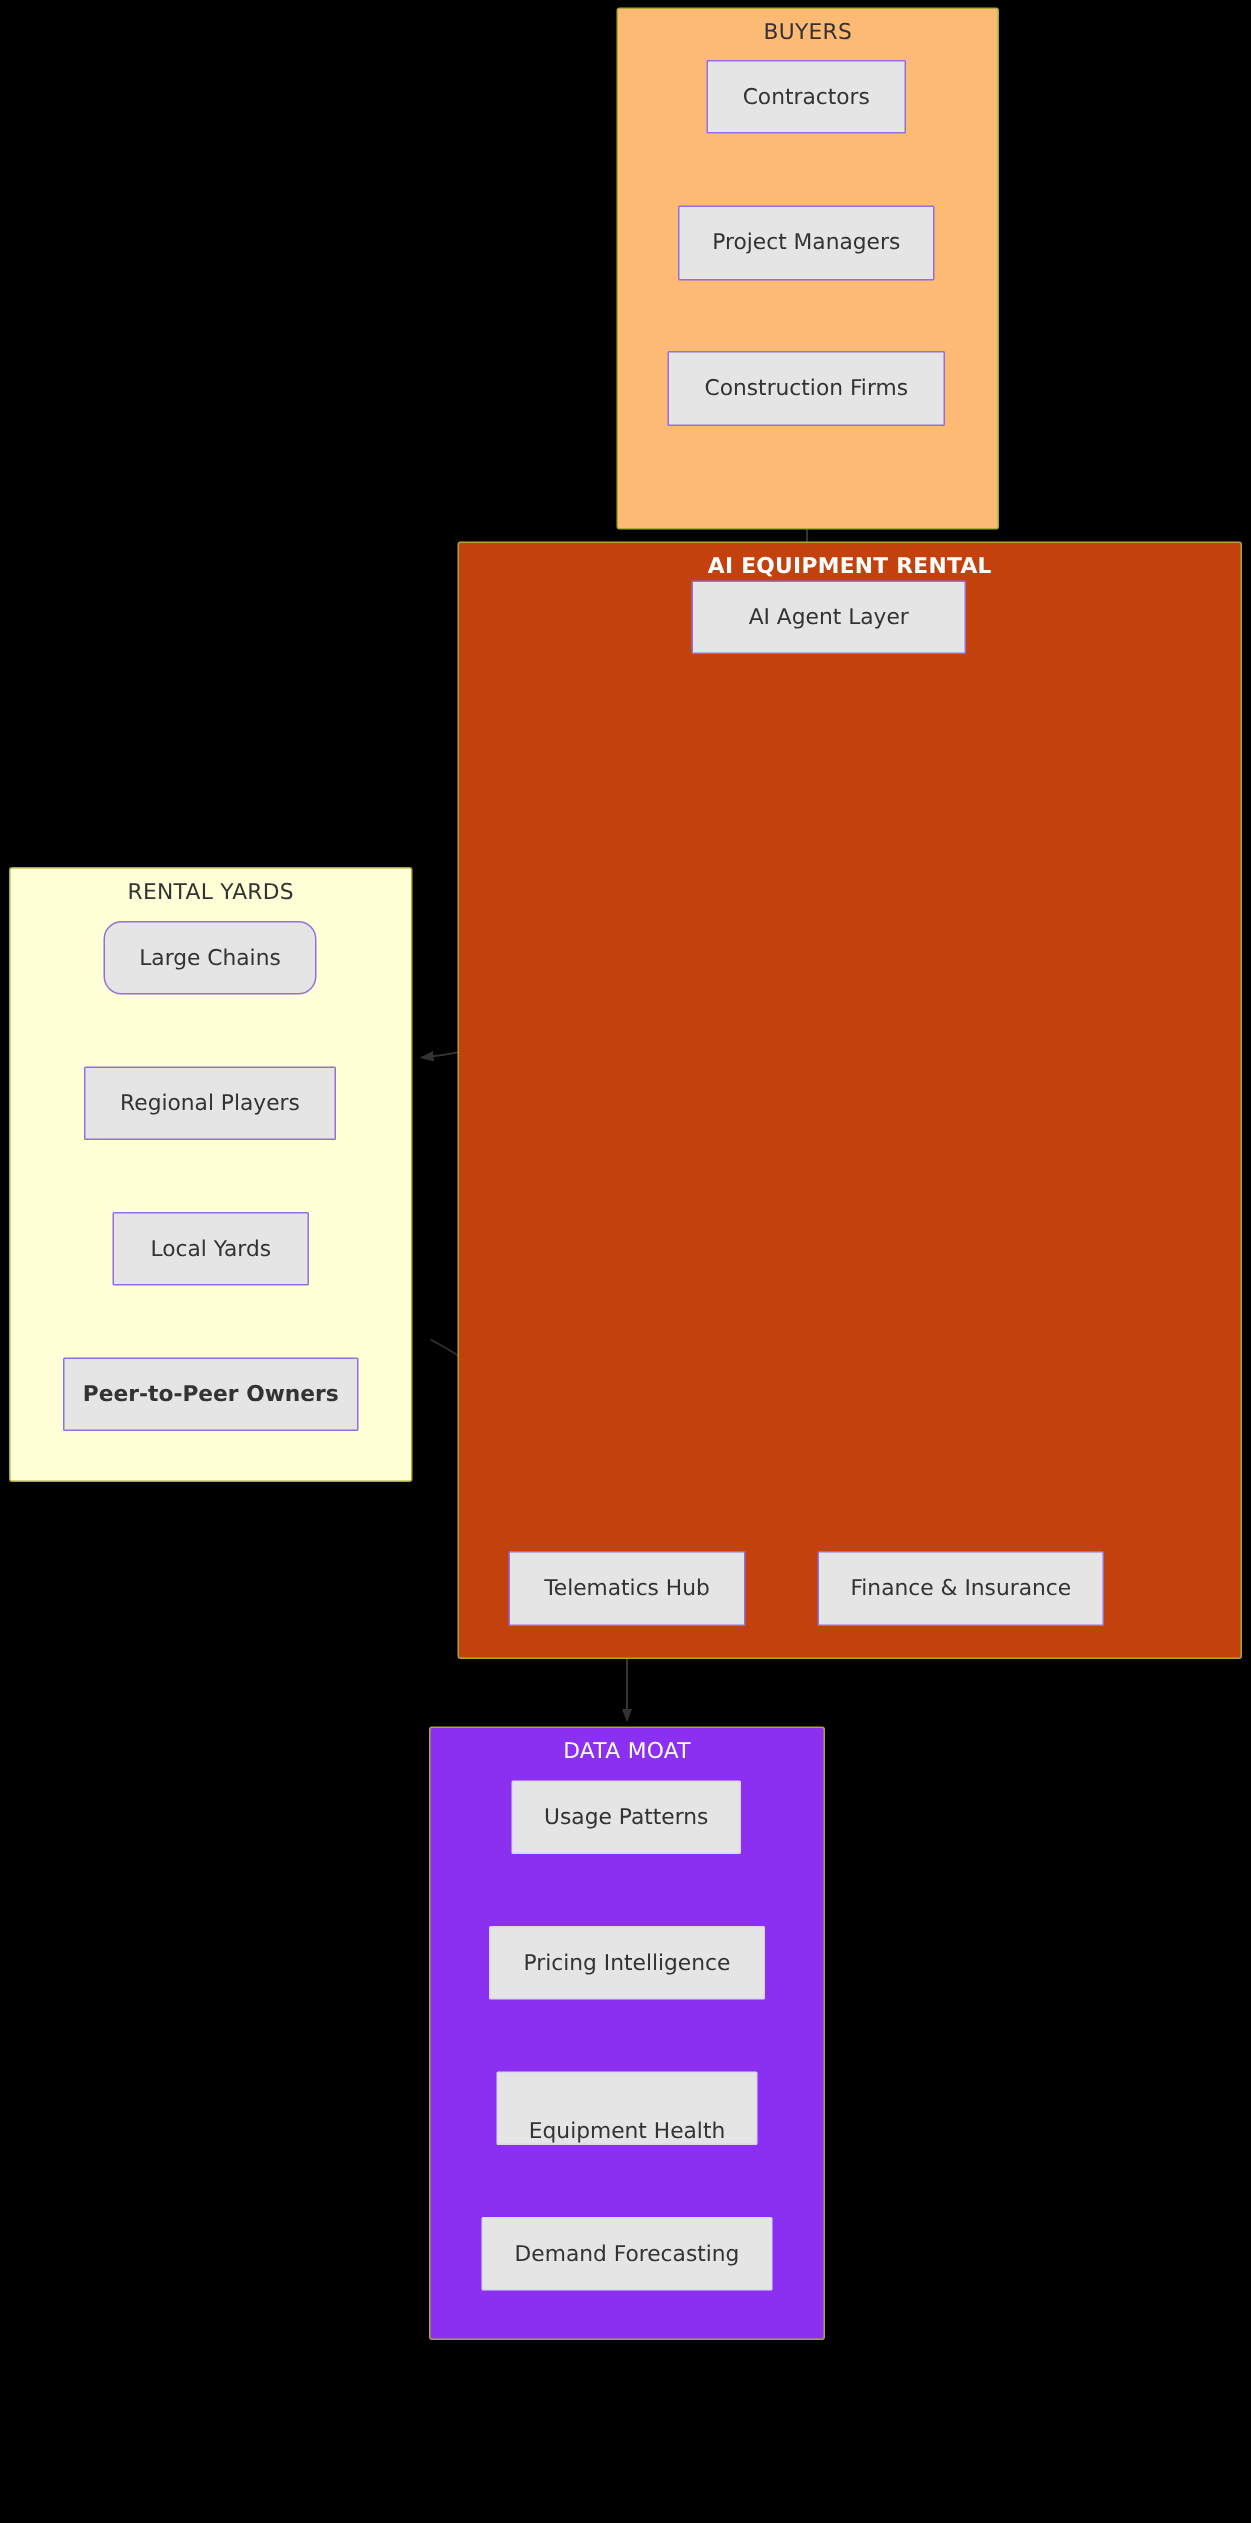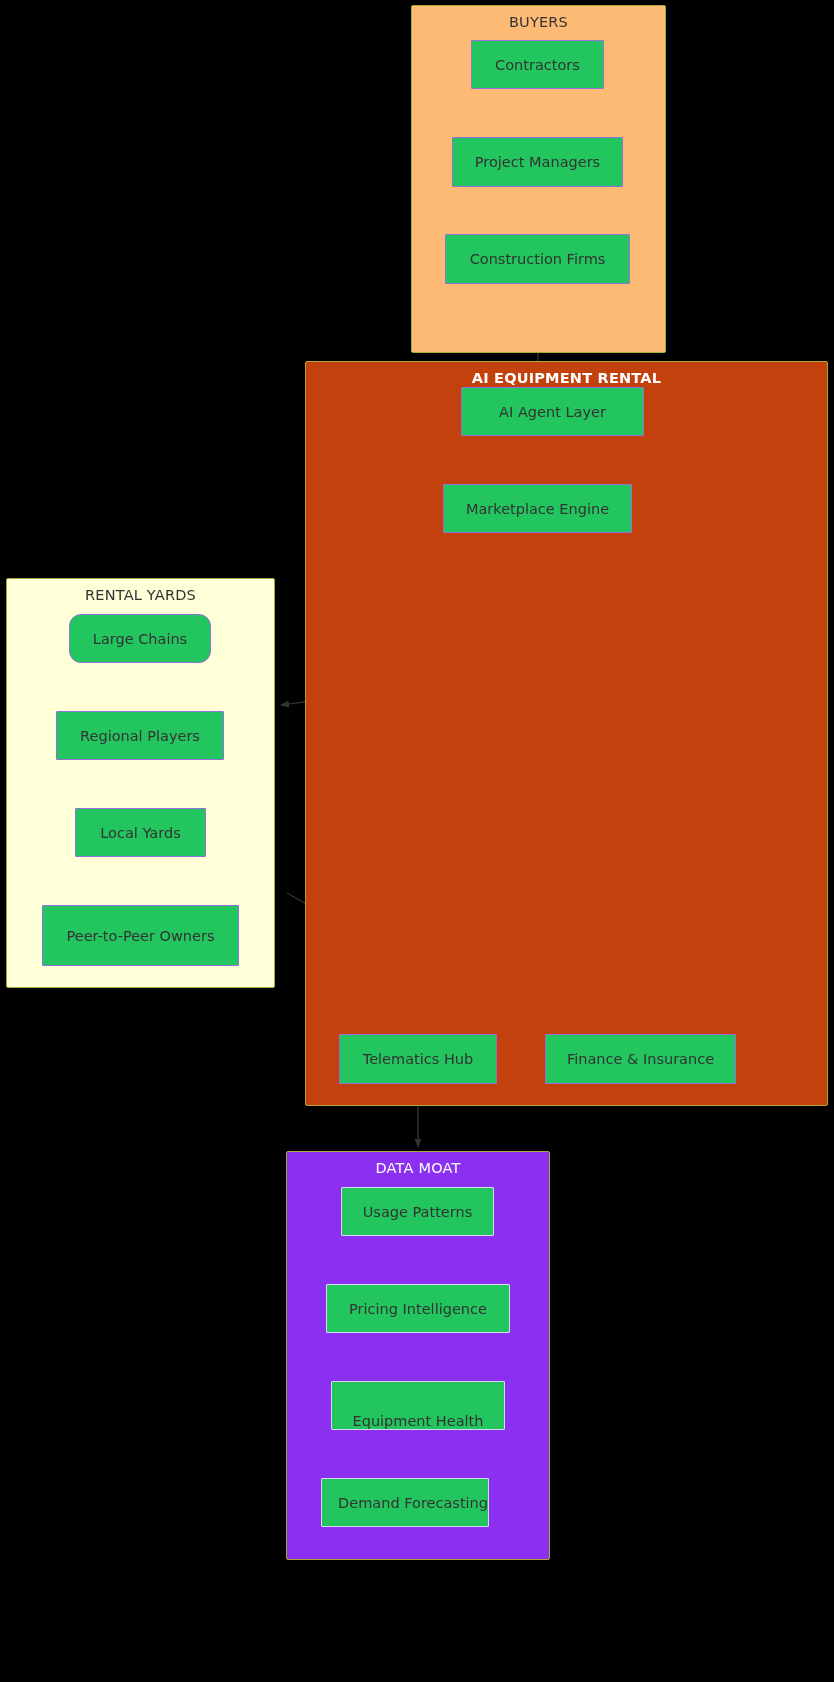--- a/index.html
+++ b/index.html
@@ -53,21 +53,21 @@
   #cluster-moat {
     left: 286px; top: 1151px; width: 264px; height: 409px;
     background: #8b30f0;
   }
   #cluster-moat .cluster-title { color: #ffffff; }
 
   
   .node {
     position: absolute;
     box-sizing: border-box;
-    background: #22c55e;
+    background: #e5e5e5;
     border: 1.4px solid #9370db;
     color: #333333;
     font-size: 14.5px;
     display: flex;
     align-items: center;
     justify-content: center;
     text-align: center;
     border-radius: 1px;
     white-space: nowrap;
   }
@@ -116,55 +116,52 @@
   <div class="node" style="left:445px; top:234px; width:185px; height:50px;">
     <span>Construction Firms</span>
   </div>
 
   <div class="cluster" id="cluster-platform">
     <div class="cluster-title">AI EQUIPMENT RENTAL</div>
   </div>
   <div class="node" style="left:461px; top:387px; width:183px; height:49px;">
     <span>AI Agent Layer</span>
   </div>
-  <div class="node" style="left:443px; top:484px; width:189px; height:49px;">
-    <span>Marketplace Engine</span>
-  </div>
   <div class="node" style="left:339px; top:1034px; width:158px; height:50px;">
     <span>Telematics Hub</span>
   </div>
   <div class="node" style="left:545px; top:1034px; width:191px; height:50px;">
     <span>Finance &amp; Insurance</span>
   </div>
 
   <div class="cluster" id="cluster-yards">
     <div class="cluster-title">RENTAL YARDS</div>
   </div>
   <div class="node" style="left:69px; top:614px; width:142px; height:49px;border-radius:12px;">
     <span>Large Chains</span>
   </div>
   <div class="node" style="left:56px; top:711px; width:168px; height:49px;">
     <span>Regional Players</span>
   </div>
   <div class="node" style="left:75px; top:808px; width:131px; height:49px;">
     <span>Local Yards</span>
   </div>
-  <div class="node" style="left:42px; top:905px; width:197px; height:61px;">
+  <div class="node" style="left:42px; top:905px; width:197px; height:49px;font-weight:bold;">
     <span>Peer-to-Peer Owners</span>
   </div>
 
   <div class="cluster" id="cluster-moat">
     <div class="cluster-title">DATA MOAT</div>
   </div>
   <div class="node plain" style="left:341px; top:1187px; width:153px; height:49px;">
     <span>Usage Patterns</span>
   </div>
   <div class="node plain" style="left:326px; top:1284px; width:184px; height:49px;">
     <span>Pricing Intelligence</span>
   </div>
   <div class="node plain" style="left:331px; top:1381px; width:174px; height:49px;align-items:flex-end;">
     <span>Equipment Health</span>
   </div>
-  <div class="node plain" style="left:321px; top:1478px; width:168px; height:49px;justify-content:flex-end;">
+  <div class="node plain" style="left:321px; top:1478px; width:194px; height:49px;">
     <span>Demand Forecasting</span>
   </div>
 
 </div>
 
 </body></html>

